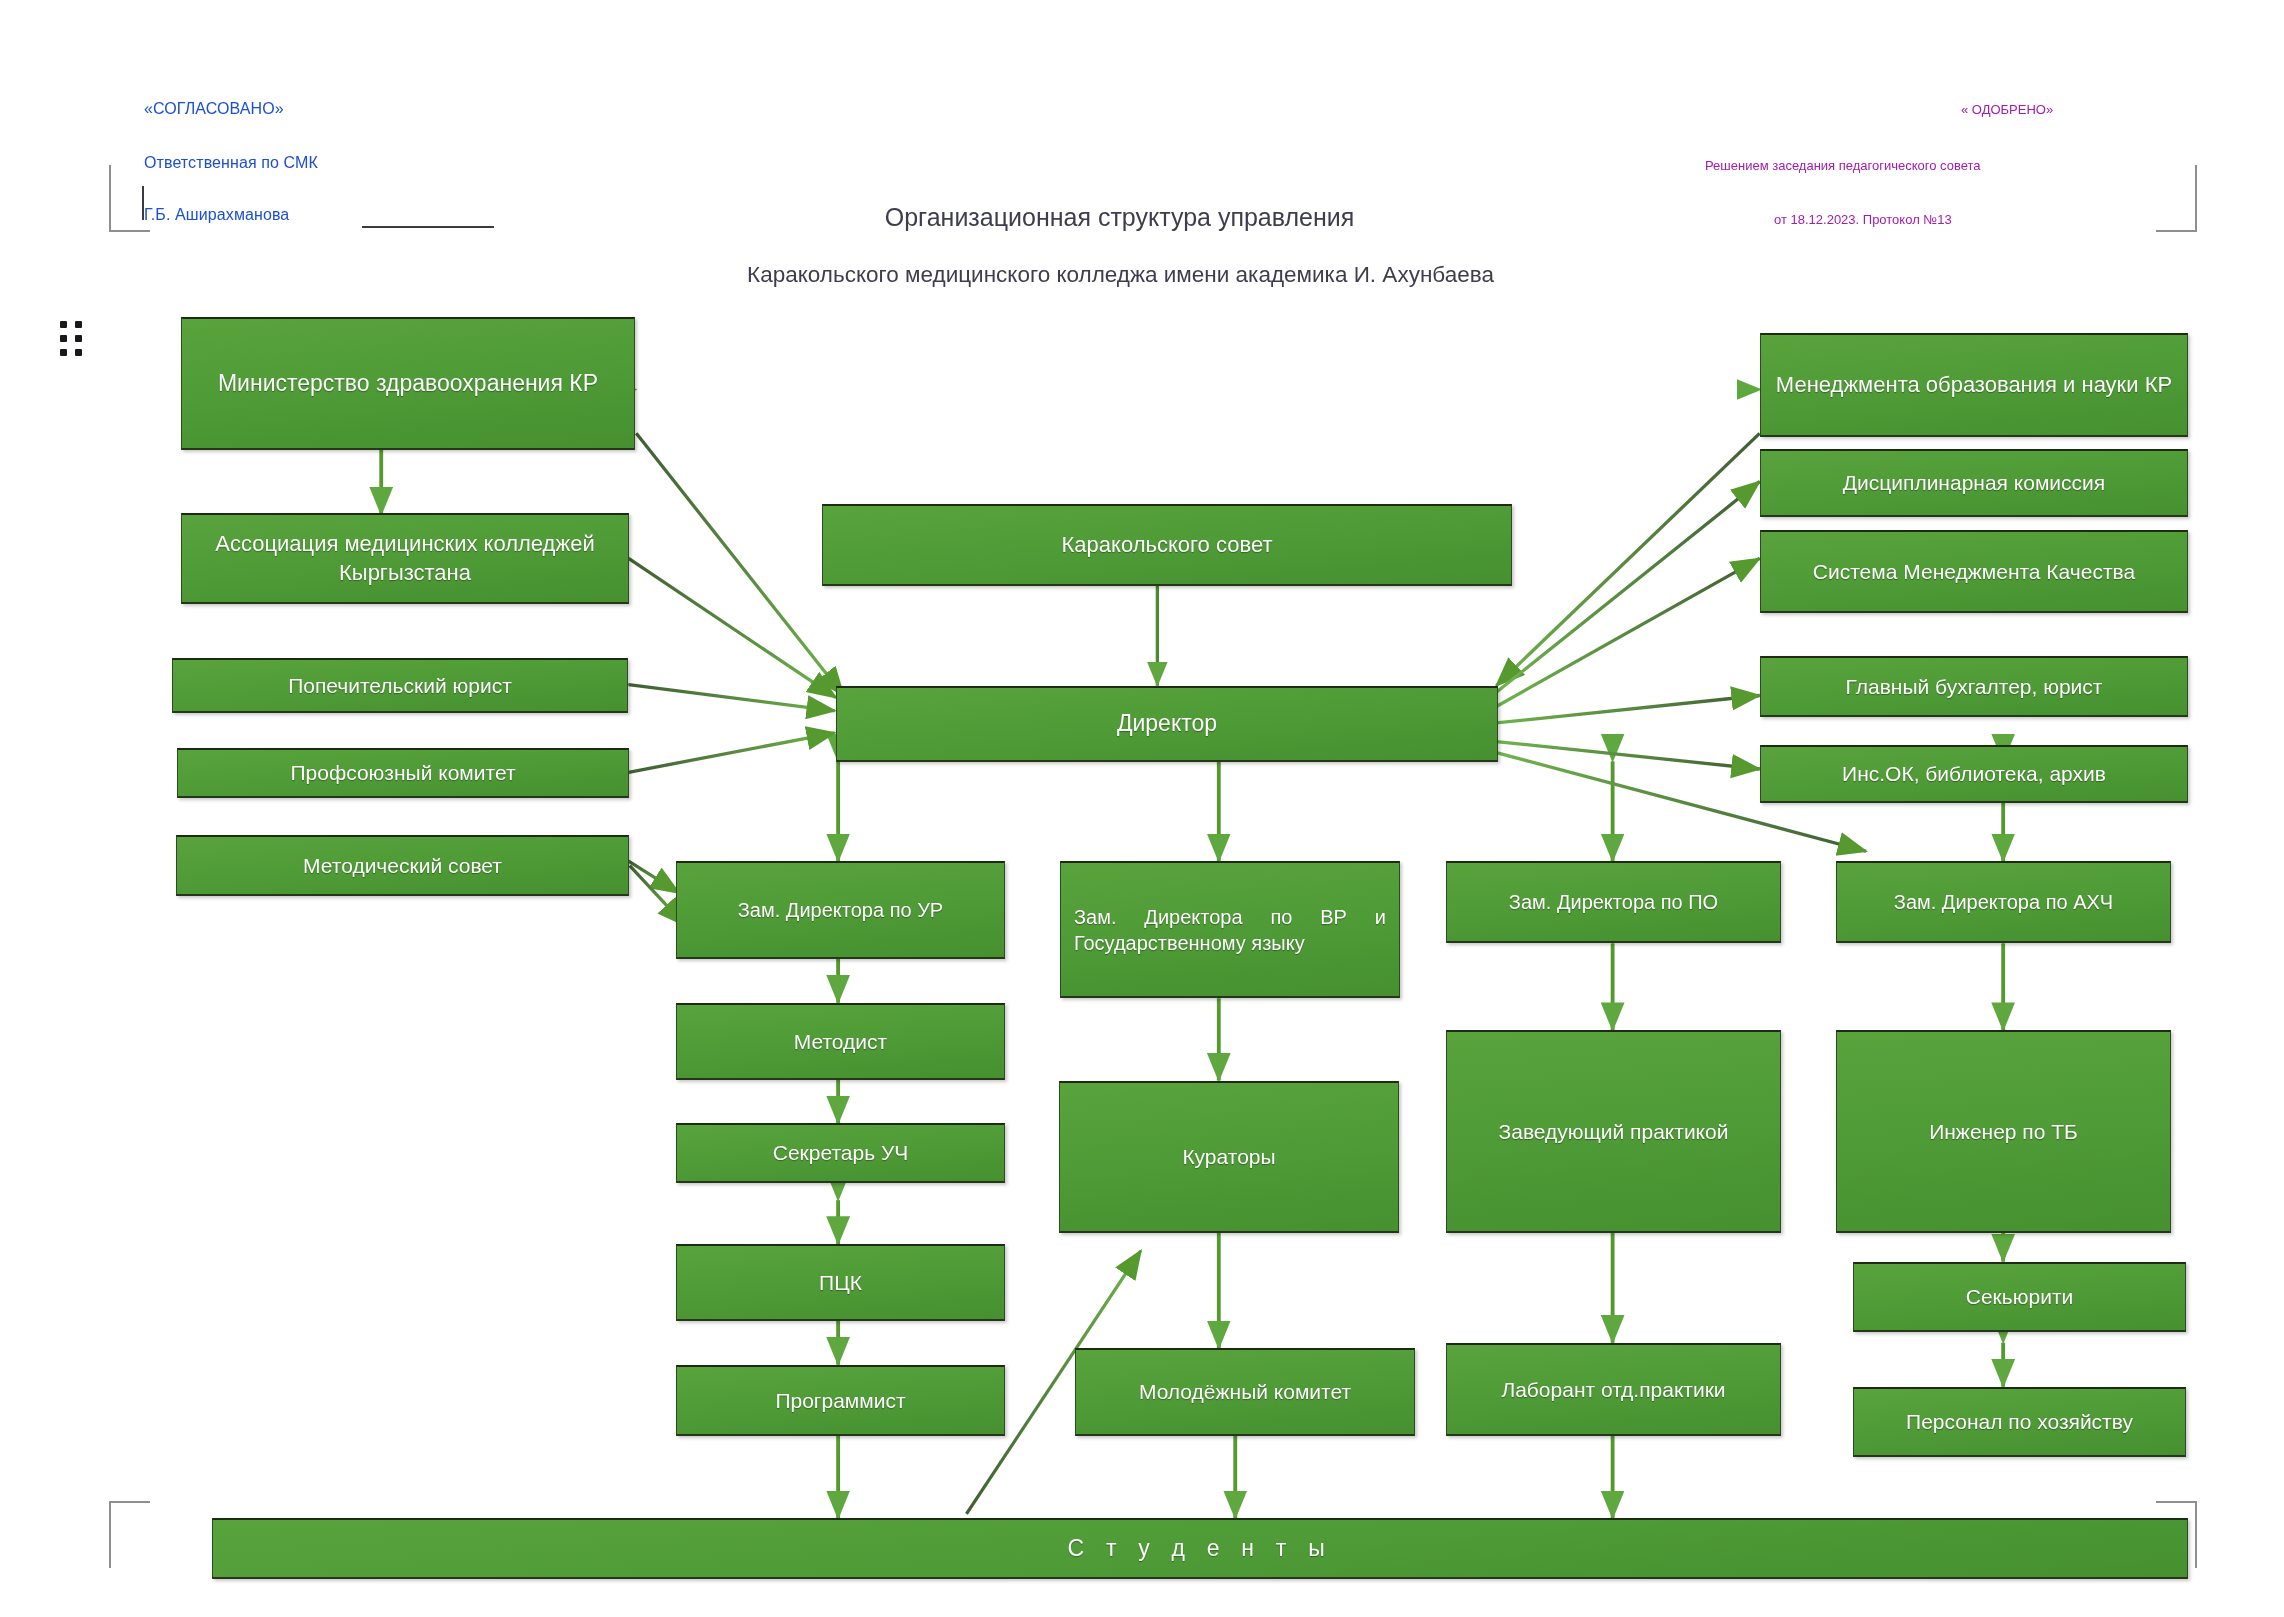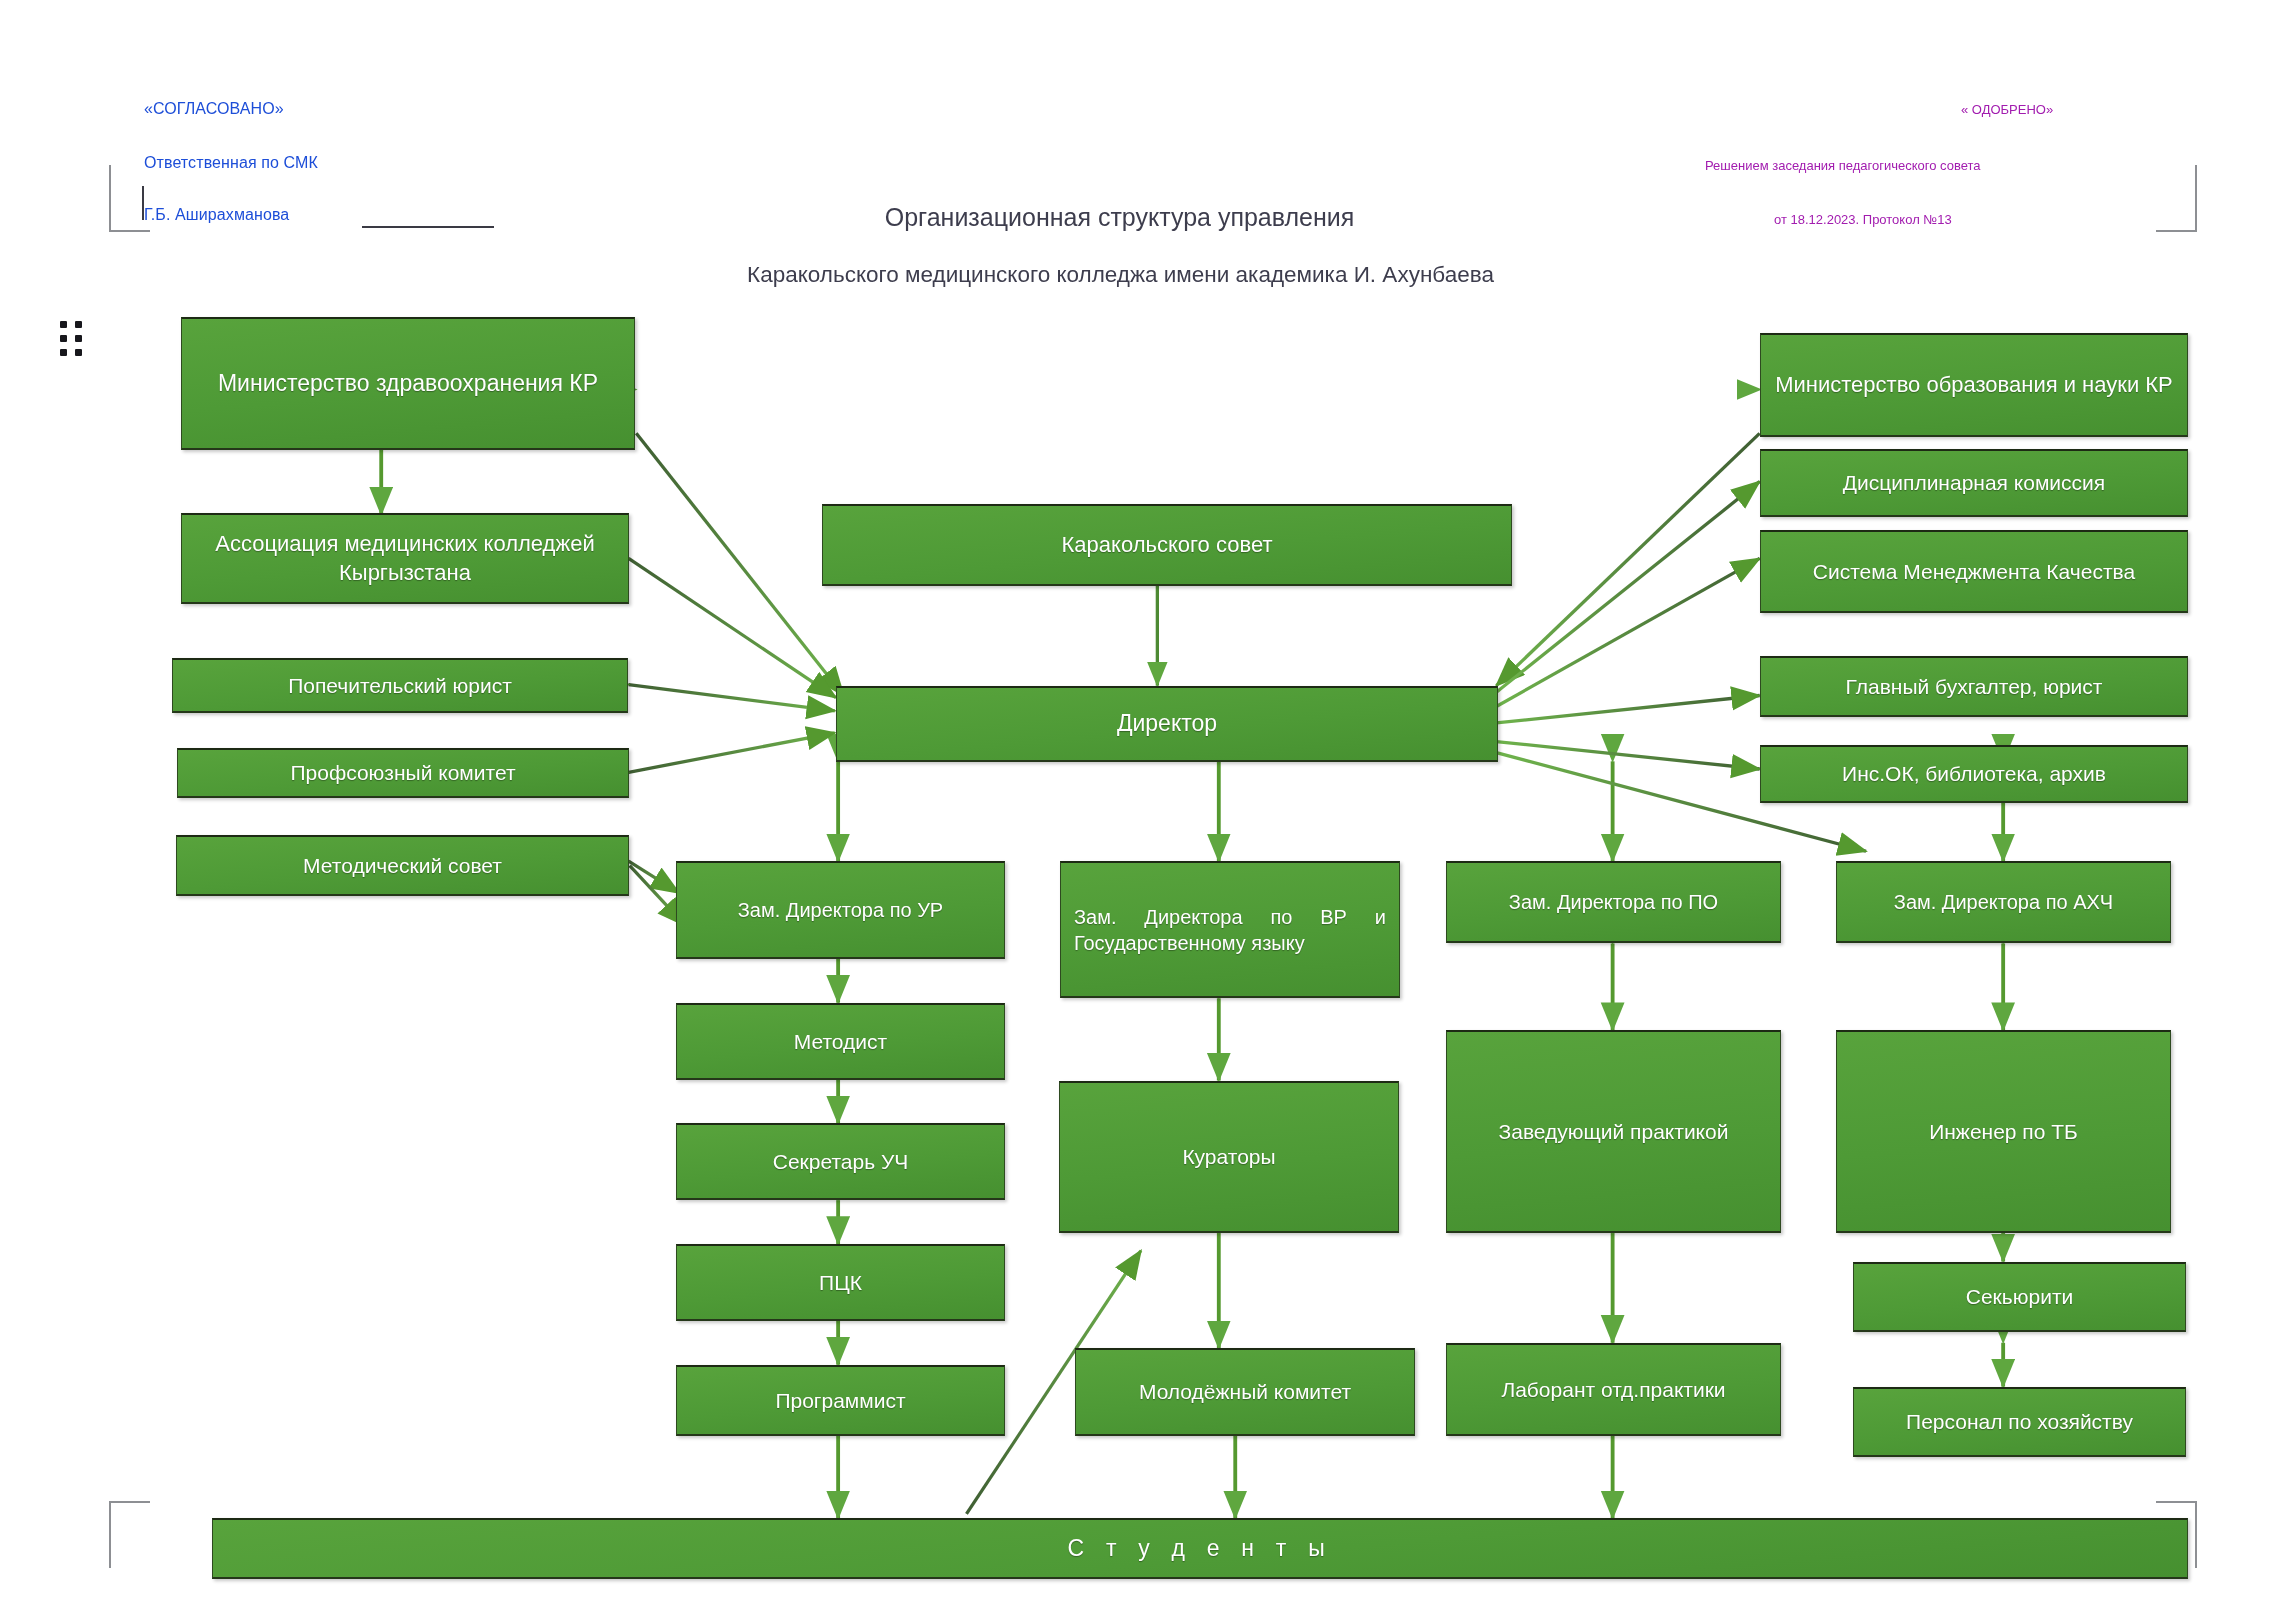--- a/index.html
+++ b/index.html
@@ -150,21 +150,21 @@
   <line x1="1148" y1="1578" x2="1250" y2="1688" stroke="url(#lg)" stroke-width="6" marker-end="url(#ahs)" fill="none"></line>
 
   <line x1="1762" y1="2760" x2="2080" y2="2280" stroke="url(#lg)" stroke-width="6" marker-end="url(#ahs)" fill="none"></line>
 </svg>
 
 <div class="node f42" style="left:181px;top:317px;width:454px;height:133px;">
   <span>Министерство здравоохранения КР</span>
 </div>
 
 <div class="node f40" style="left:1760px;top:333px;width:428px;height:104px;">
-  <span>Министерство образования и науки КР</span>
+  <span>Менеджмента образования и науки КР</span>
 </div>
 
 <div class="node f40" style="left:181px;top:513px;width:448px;height:91px;">
   <span>Ассоциация медицинских колледжей Кыргызстана</span>
 </div>
 
 <div class="node f38" style="left:1760px;top:449px;width:428px;height:68px;">
   <span>Дисциплинарная комиссия</span>
 </div>
 
@@ -213,21 +213,21 @@
 </div>
 
 <div class="node f36" style="left:1836px;top:861px;width:335px;height:82px;">
   <span>Зам. Директора по АХЧ</span>
 </div>
 
 <div class="node f38" style="left:676px;top:1003px;width:329px;height:77px;">
   <span>Методист</span>
 </div>
 
-<div class="node f38" style="left:676px;top:1123px;width:329px;height:77px;">
+<div class="node f38" style="left:676px;top:1123px;width:329px;height:60px;">
   <span>Секретарь УЧ</span>
 </div>
 
 <div class="node f38" style="left:676px;top:1244px;width:329px;height:77px;">
   <span>ПЦК</span>
 </div>
 
 <div class="node f38" style="left:676px;top:1365px;width:329px;height:71px;">
   <span>Программист</span>
 </div>

